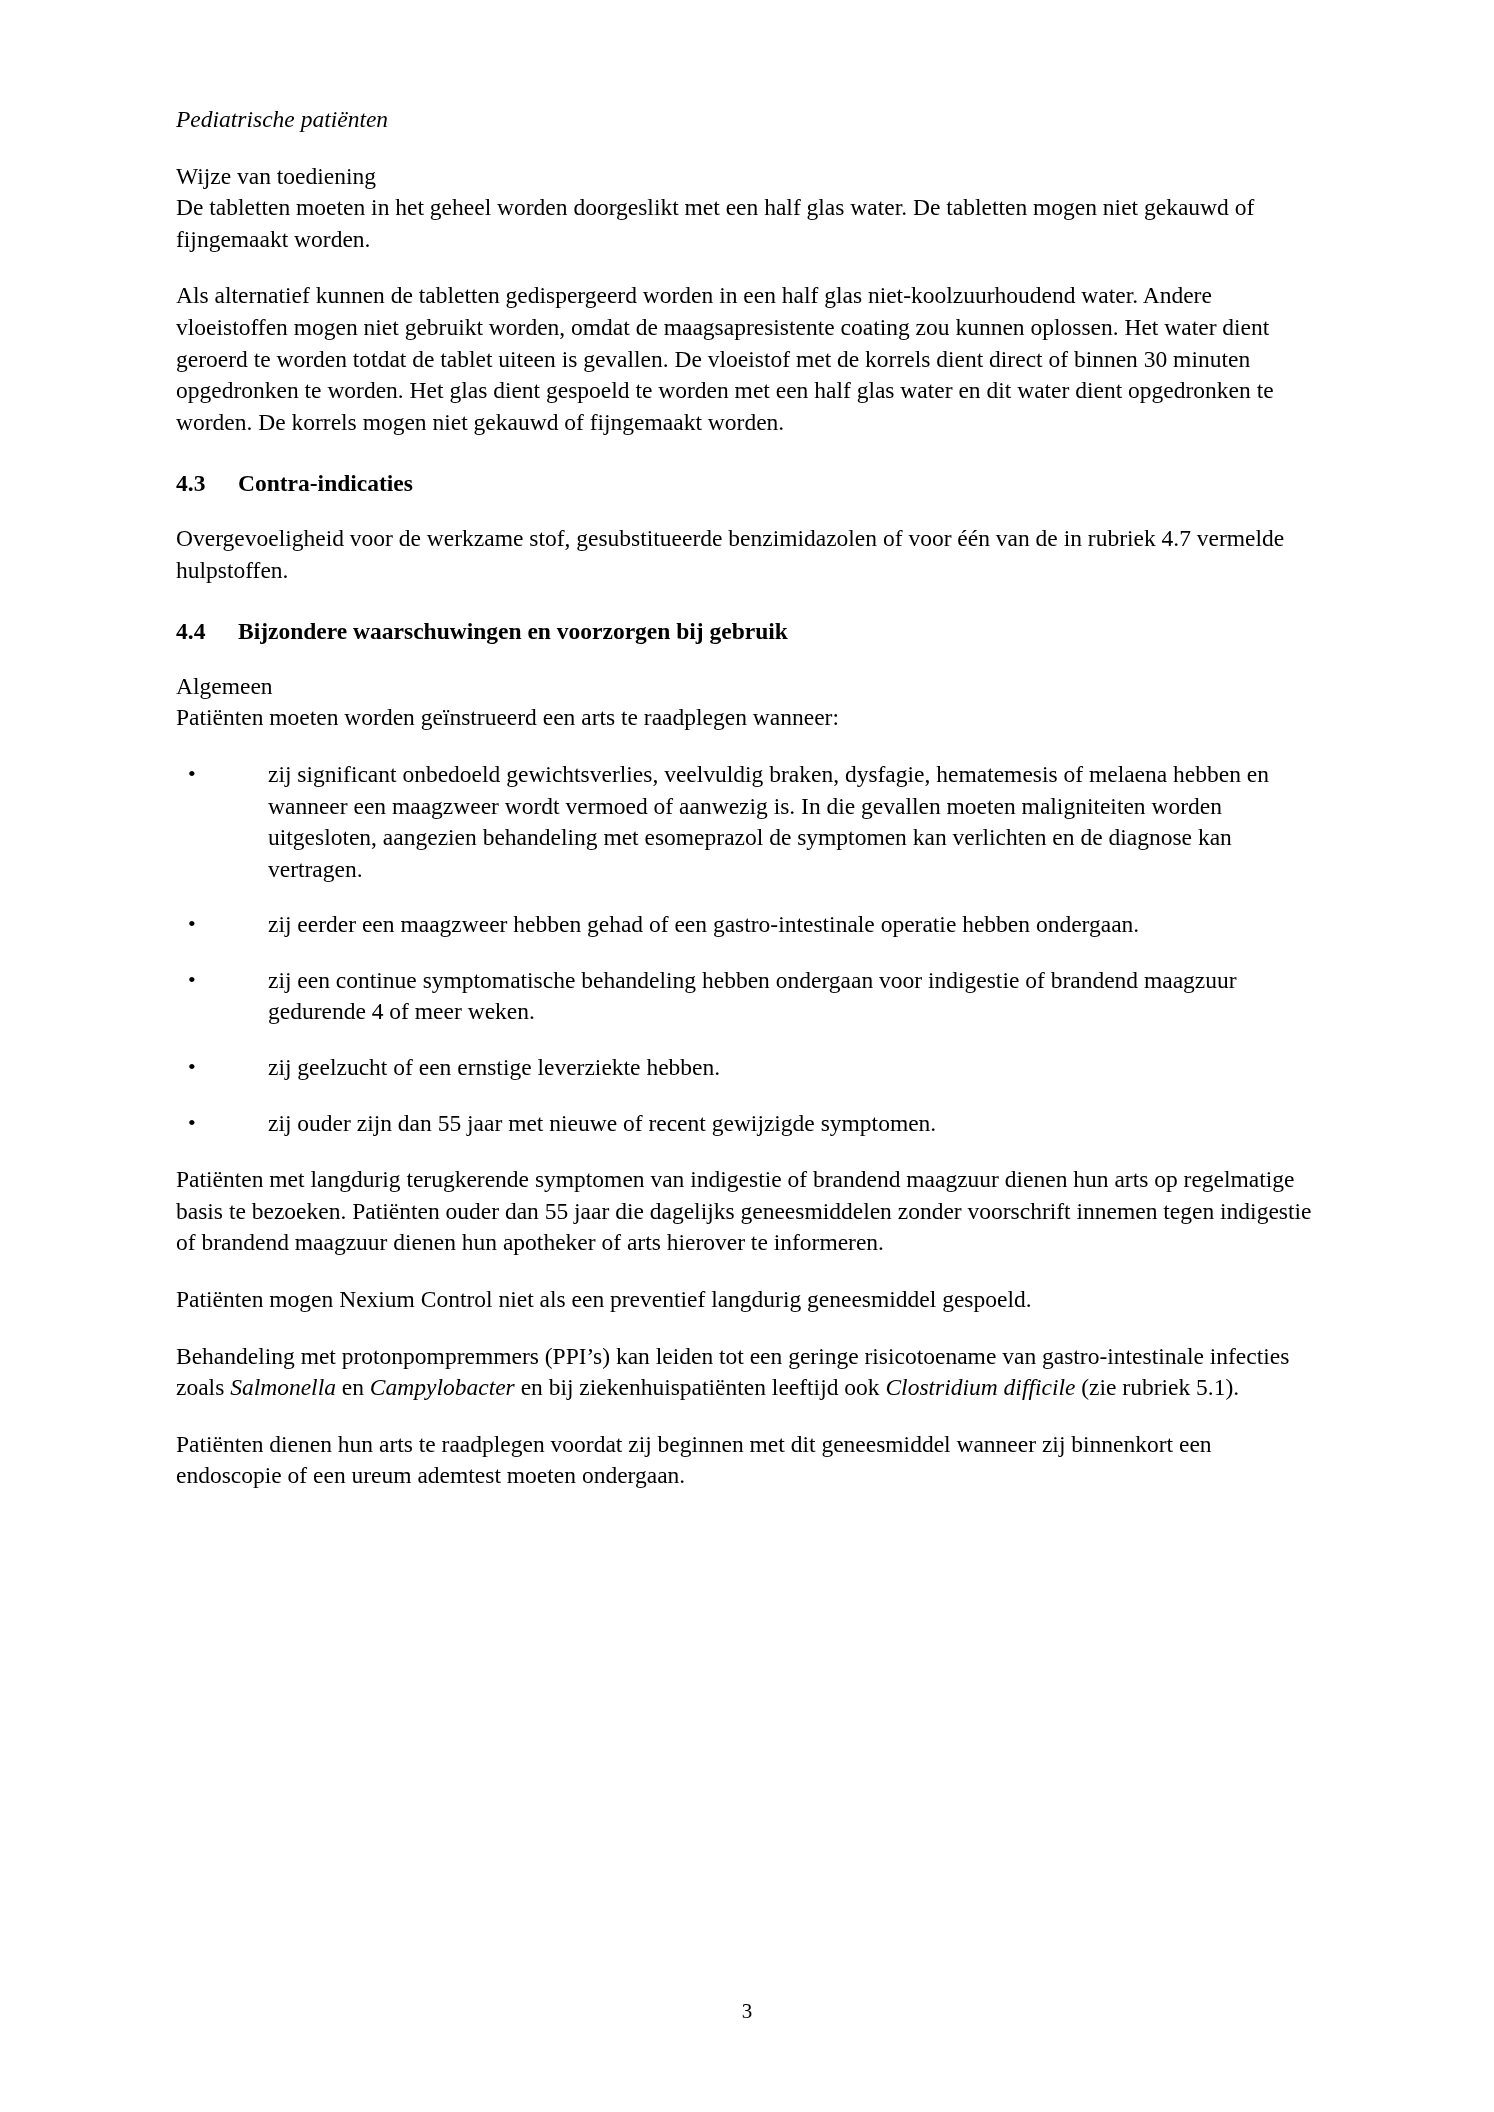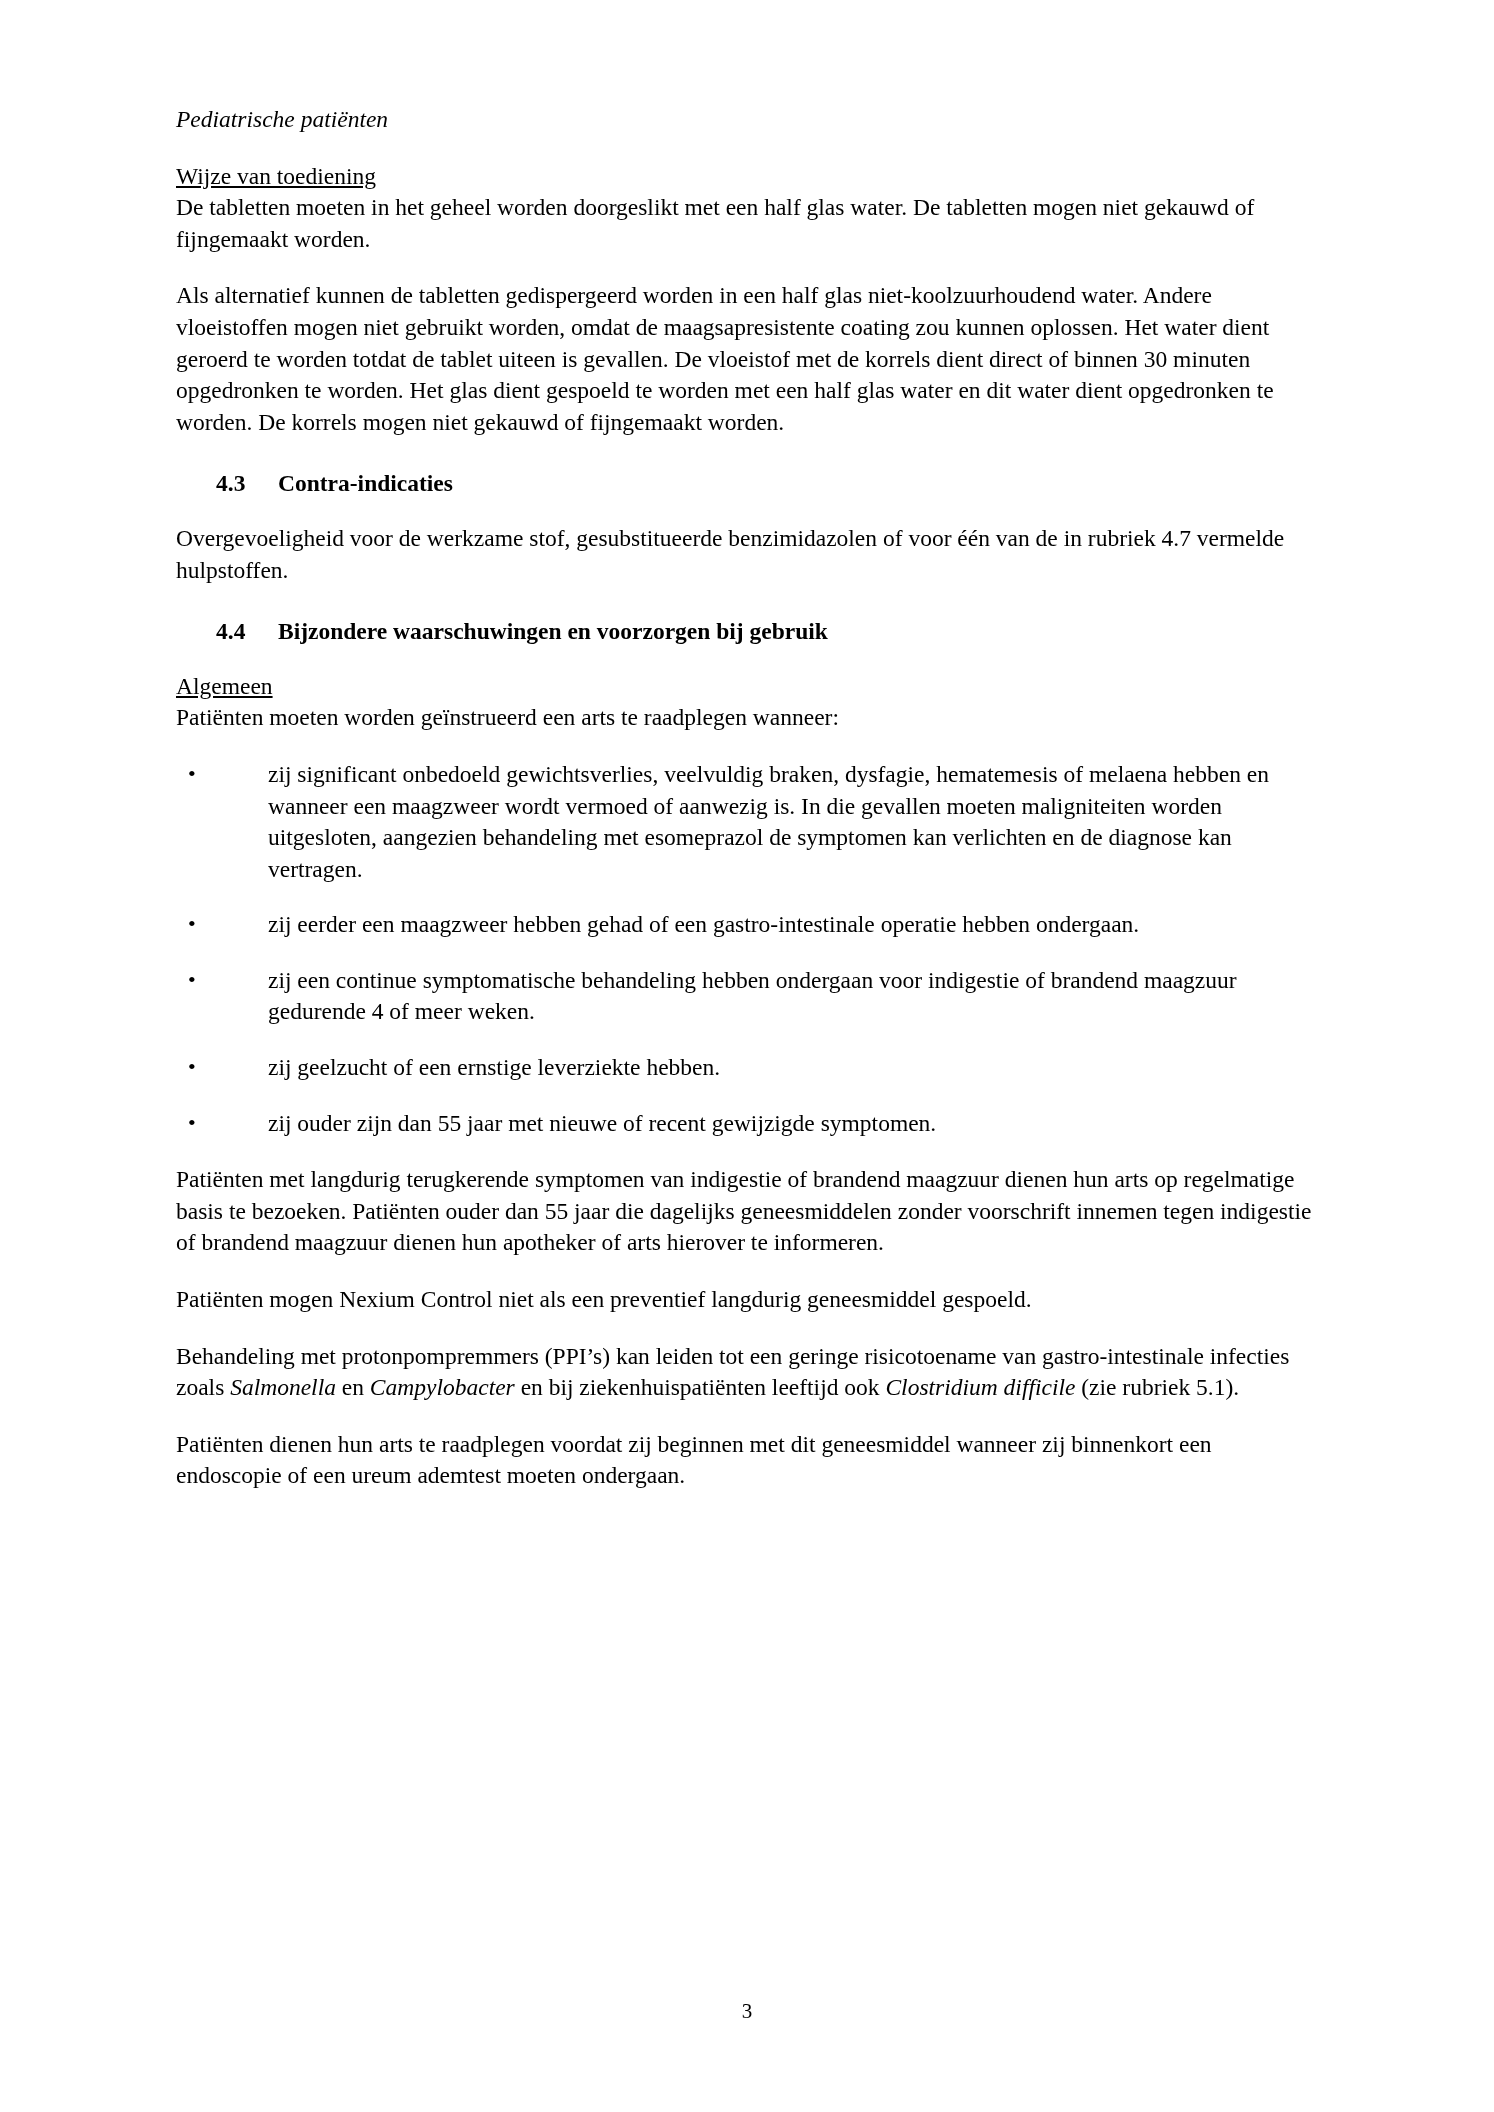--- a/index.html
+++ b/index.html
@@ -26,29 +26,28 @@
     line-height: 1.345;
     text-align: left;
   }
   p {
     margin: 0;
   }
   .gap-small { height: 23px; }
   .gap-para { height: 25px; }
   .gap-section { height: 30px; }
   .italic { font-style: italic; }
-  .underline { text-decoration: underline; }
+  .underline { }
   .heading {
     font-weight: bold;
     display: flex;
   }
   .heading .num {
     width: 62px;
     flex: 0 0 62px;
-    margin-left: 40px;
   }
   .bullet-list {
     margin: 0;
     padding: 0;
     list-style: none;
   }
   .bullet-item {
     display: flex;
     margin-bottom: 24px;
   }

